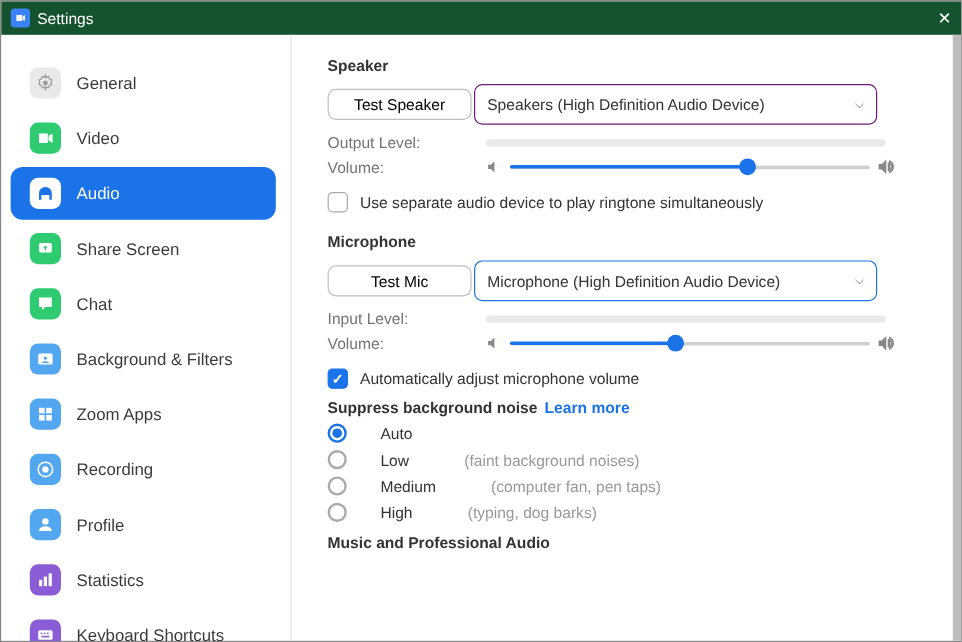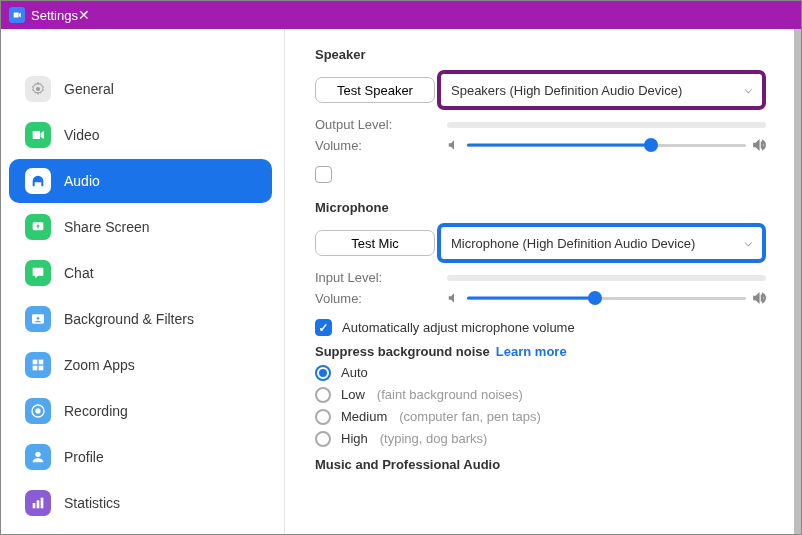--- a/index.html
+++ b/index.html
@@ -1,53 +1,53 @@
 <!DOCTYPE html>
 <html><head>
 <meta charset="utf-8">
 <style>
 *{box-sizing:border-box;margin:0;padding:0;font-family:-apple-system,BlinkMacSystemFont,"Segoe UI",Arial,sans-serif}
 body{background:#fff;width:802px;height:535px;overflow:hidden;border:1px solid #888}
-.titlebar{background:#a21caf;height:28px;display:flex;align-items:center;padding:0 8px;color:#fff;font-size:13px;justify-content:flex-start}
+.titlebar{background:#14532d;height:28px;display:flex;align-items:center;padding:0 8px;color:#fff;font-size:13px;justify-content:space-between}
 .title-left{display:flex;align-items:center;gap:6px}
 .title-icon{width:16px;height:16px;background:#3a82f7;border-radius:3px;display:flex;align-items:center;justify-content:center}
 .title-icon svg{width:10px;height:10px;fill:#fff}
 .close{font-size:14px;cursor:pointer}
 .body{display:flex;height:506px}
-.sidebar{width:284px;border-right:1px solid #e5e5e5;padding-top:36px;overflow-y:auto}
+.sidebar{width:242px;border-right:1px solid #e5e5e5;padding-top:16px;overflow-y:auto}
 .side-item{display:flex;align-items:center;gap:13px;padding:9px 0 9px 16px;margin:2px 12px 2px 8px;border-radius:10px;font-size:14px;color:#3a3a3a;cursor:pointer}
 .side-item.active{background:#1a73e8;color:#fff;font-weight:400}
 .side-icon{width:26px;height:26px;border-radius:7px;display:flex;align-items:center;justify-content:center;flex:0 0 26px}
 .side-icon svg{width:16px;height:16px}
 .content{flex:1;padding:18px 28px 8px 30px;overflow-y:auto;border-right:7px solid #bdbdbd;font-size:13px;color:#333}
 .section-h{font-weight:700;margin-bottom:8px}
 .row{display:flex;align-items:center;gap:2px;margin-bottom:7px}
 .test-btn{width:120px;height:26px;border:1px solid #bfbfbf;border-radius:7px;background:#fff;font-size:13px;cursor:pointer}
-.select{flex:1;height:26px;border:4px solid #701a75;border-radius:7px;background:#fff;display:flex;align-items:center;padding:16px 10px;justify-content:space-between;cursor:pointer;max-width:336px}
+.select{flex:1;height:26px;border:1px solid #701a75;border-radius:7px;background:#fff;display:flex;align-items:center;padding:16px 10px;justify-content:space-between;cursor:pointer;max-width:336px}
 .select.focus{border-color:#1a73e8}
 .label-lvl{display:flex;align-items:center;margin-bottom:6px}
 .lvl-label{width:132px;color:#737373}
 .meter{flex:1;height:6px;background:#e9e9e9;border-radius:3px;max-width:333px}
 .vol-row{display:flex;align-items:flex-start;margin-bottom:13px}
 .vol-ctrl{flex:1;display:flex;align-items:center;gap:6px;max-width:340px}
 .slider{flex:1;position:relative;height:14px;display:flex;align-items:center}
 .track{width:100%;height:3px;background:#d0d0d0;border-radius:2px}
 .fill{position:absolute;height:3px;background:#1a73e8;border-radius:2px;top:50%;transform:translateY(-50%)}
 .thumb{position:absolute;width:14px;height:14px;background:#1a73e8;border-radius:50%;top:0;transform:translateX(-50%)}
 .spk-icon{fill:#888;cursor:pointer}
 .chk-row{display:flex;align-items:center;gap:10px;margin-bottom:17px}
 .cbox{width:17px;height:17px;border:1px solid #aaa;border-radius:4px;flex:0 0 17px;cursor:pointer;display:flex;align-items:center;justify-content:center}
 .cbox.checked{background:#1a73e8;border-color:#1a73e8}
 .cbox.checked::after{content:"✓";color:#fff;font-size:12px;font-weight:bold}
 .learn{color:#1a73e8;font-weight:bold;cursor:pointer;margin-left:6px}
-.radio-row{display:flex;align-items:flex-start;gap:10px;margin-bottom:6px;padding-left:0}
+.radio-row{display:flex;align-items:center;gap:28px;margin-bottom:6px;padding-left:0}
 .rbox{width:16px;height:16px;border:2px solid #aaa;border-radius:50%;flex:0 0 16px;cursor:pointer;display:flex;align-items:center;justify-content:center}
 .rbox.sel{border-color:#1a73e8}
 .rbox.sel::after{content:"";width:8px;height:8px;background:#1a73e8;border-radius:50%}
-.hint{color:#999;margin-left:2px}
+.hint{color:#999;margin-left:18px}
 .help{display:inline-flex;width:15px;height:15px;border:1px solid #888;border-radius:50%;align-items:center;justify-content:center;font-size:10px;color:#666;margin-left:6px;cursor:pointer}
 .chev{font-size:10px;color:#666}
 </style>
 </head>
 <body>
 
 <div class="titlebar">
   <div class="title-left">
     <div class="title-icon">
         <svg viewBox="0 0 24 24">
@@ -192,20 +192,21 @@
             <div class="thumb" style="left:66%"></div>
       </div>
       <svg class="spk-icon" width="14" height="14" viewBox="0 0 24 24">
             <path d="M3 9v6h4l5 5V4L7 9H3zM16 7a5 5 0 010 10zM18 4a9 9 0 010 16z" fill="none" stroke="#888" stroke-width="2"></path>
             <path d="M3 9v6h4l5 5V4L7 9H3z"></path>
           </svg>
     </div>
   </div>
   <div class="chk-row">
     <div class="cbox"></div>
+    <span>Use separate audio device to play ringtone simultaneously</span>
   </div>
 
   <div class="section-h">Microphone</div>
   <div class="row">
     <button class="test-btn">Test Mic</button>
     <div class="select focus">
       <span>Microphone (High Definition Audio Device)</span>
       <span class="chev">⌵</span>
     </div>
   </div>

